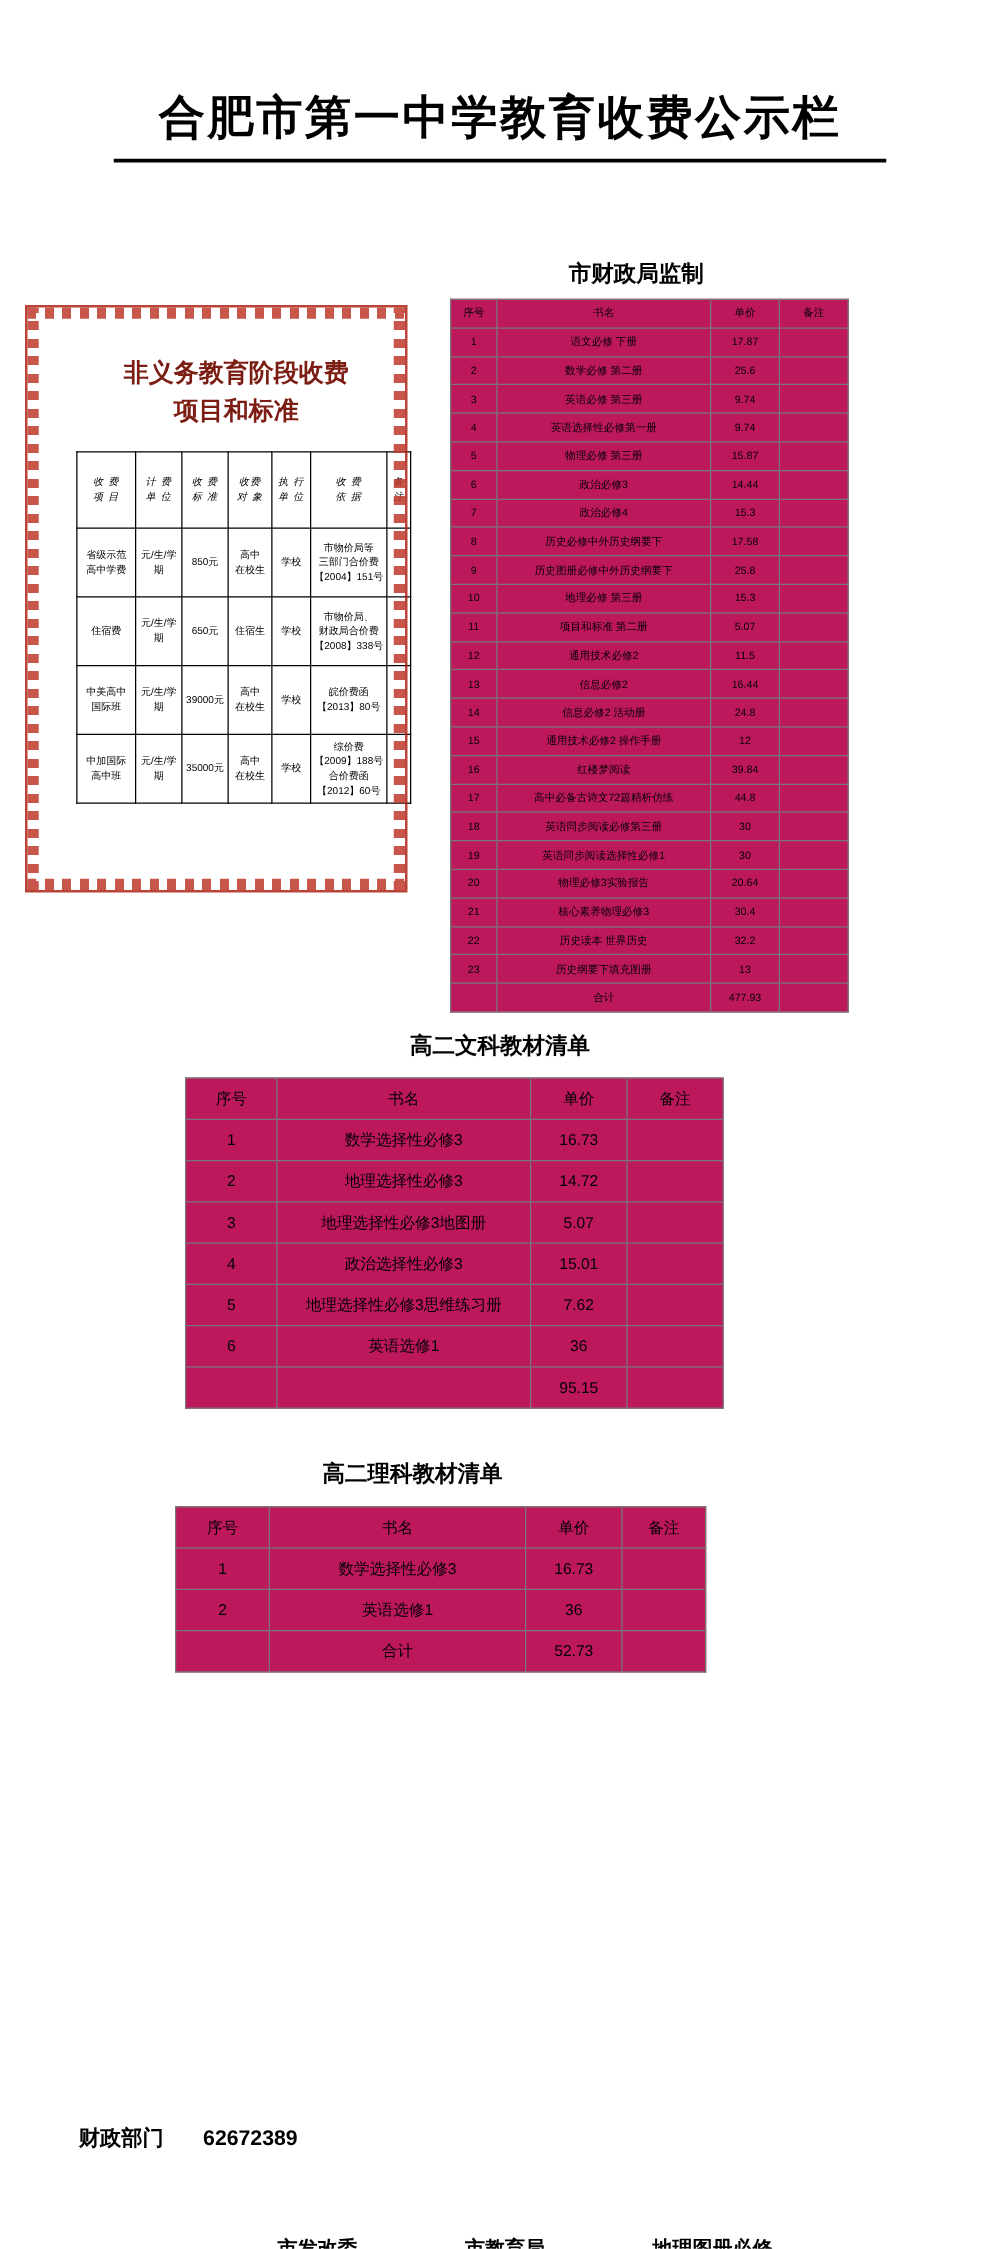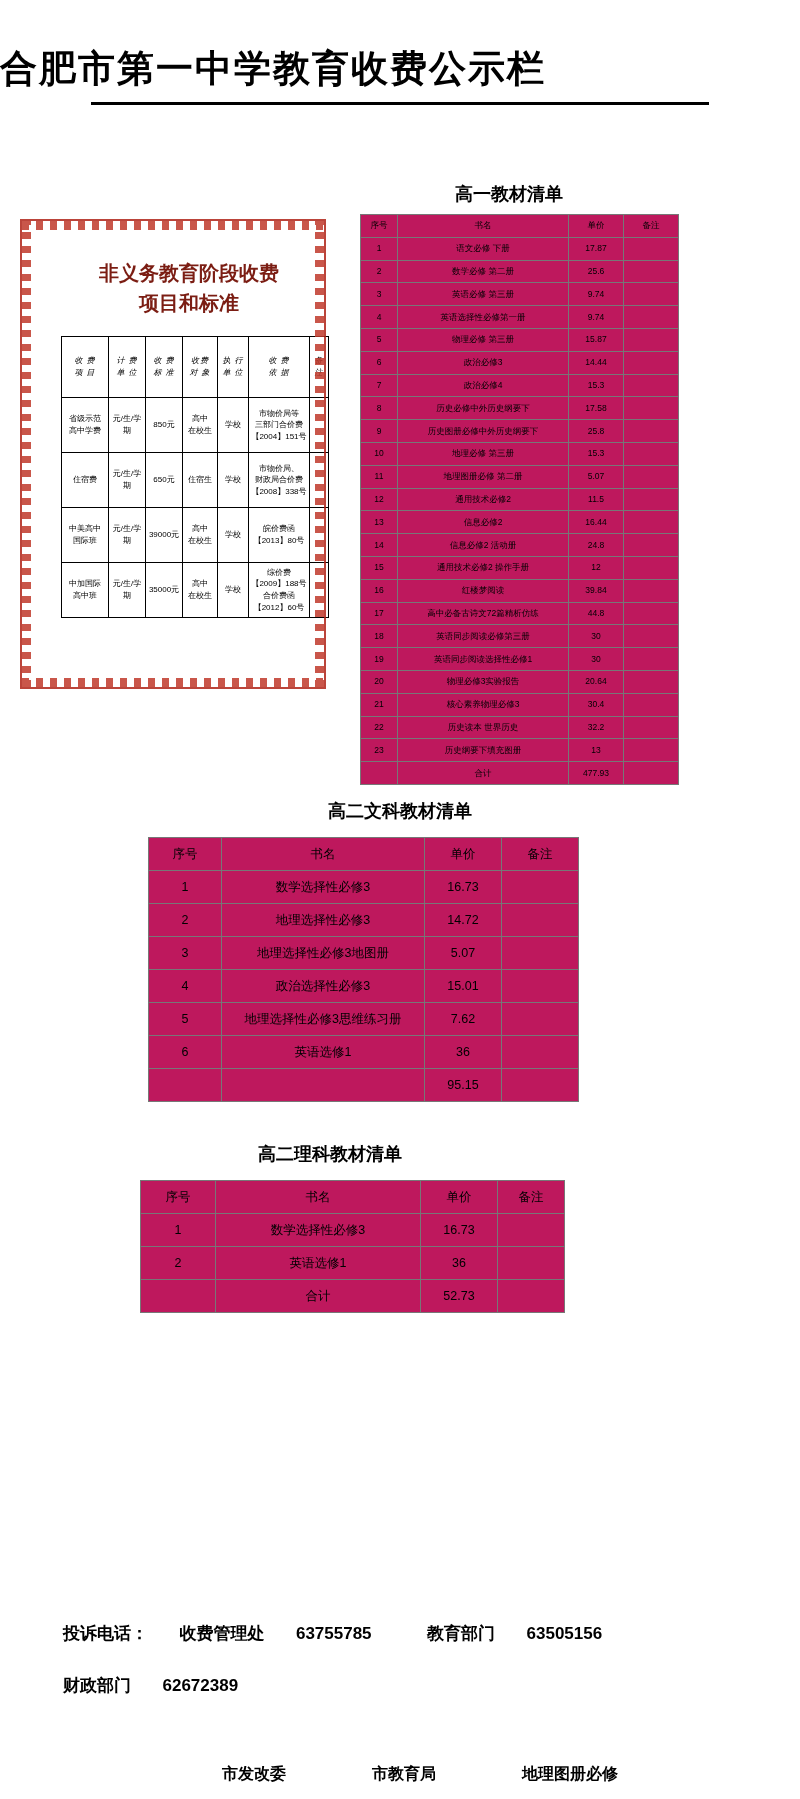--- a/index.html
+++ b/index.html
@@ -16,24 +16,25 @@
     overflow: hidden;
   }
   .page {
     position: relative;
     width: 800px;
     height: 1799px;
   }
 
   
   .main-title {
+    text-align: center;
     font-size: 37px;
     font-weight: bold;
     letter-spacing: 2px;
-    margin-top: 44px;
+    margin-top: 69px;
     font-family: Liberation Serif, serif;
   }
   .title-rule {
     width: 618px;
     margin: 8px auto 0 auto;
     border-bottom: 3px solid #000;
   }
 
   
   .section-heading {
@@ -283,21 +284,21 @@
             <td class="col-d">高中<br>在校生</td>
             <td class="col-e">学校</td>
             <td class="col-f">综价费<br>【2009】188号<br>合价费函<br>【2012】60号</td>
             <td class="col-g"></td>
           </tr>
         </tbody>
     </table>
   </div>
   <div class="fee-border"></div>
 
-  <div class="section-heading" id="g1-heading">高一教材清单</div>
+  <div class="section-heading" id="g1-heading">市财政局监制</div>
   <div id="g1-wrap">
     <table class="book-table" id="g1-table">
       <thead>
         <tr>
           <td class="c1">序号</td>
           <td class="c2">书名</td>
           <td class="c3">单价</td>
           <td class="c4">备注</td>
         </tr>
       </thead>
@@ -357,21 +358,21 @@
             <td class="c4"></td>
           </tr>
           <tr>
             <td class="c1">10</td>
             <td class="c2">地理必修    第三册</td>
             <td class="c3">15.3</td>
             <td class="c4"></td>
           </tr>
           <tr>
             <td class="c1">11</td>
-            <td class="c2">地理图册必修    第二册</td>
+            <td class="c2">项目和标准    第二册</td>
             <td class="c3">5.07</td>
             <td class="c4"></td>
           </tr>
           <tr>
             <td class="c1">12</td>
             <td class="c2">通用技术必修2</td>
             <td class="c3">11.5</td>
             <td class="c4"></td>
           </tr>
           <tr>
@@ -535,33 +536,20 @@
           <tr>
             <td class="c1"></td>
             <td class="c2">合计</td>
             <td class="c3">52.73</td>
             <td class="c4"></td>
           </tr>
         </tbody>
     </table>
   </div>
 
-  <div class="footer-line1">
-    <span class="fl-inner">
-      <span>投诉电话：</span>
-      <span class="gap-sm"></span>
-      <span>收费管理处</span>
-      <span class="gap-sm"></span>
-      <span>63755785</span>
-      <span class="gap-md"></span>
-      <span>教育部门</span>
-      <span class="gap-sm"></span>
-      <span>63505156</span>
-    </span>
-  </div>
   <div class="footer-line2">
     <span class="fl-inner">
       <span>财政部门</span>
       <span class="gap-sm"></span>
       <span>62672389</span>
     </span>
   </div>
   <div class="footer-line3">
     <div class="agency-row">
       <span>市发改委</span>

